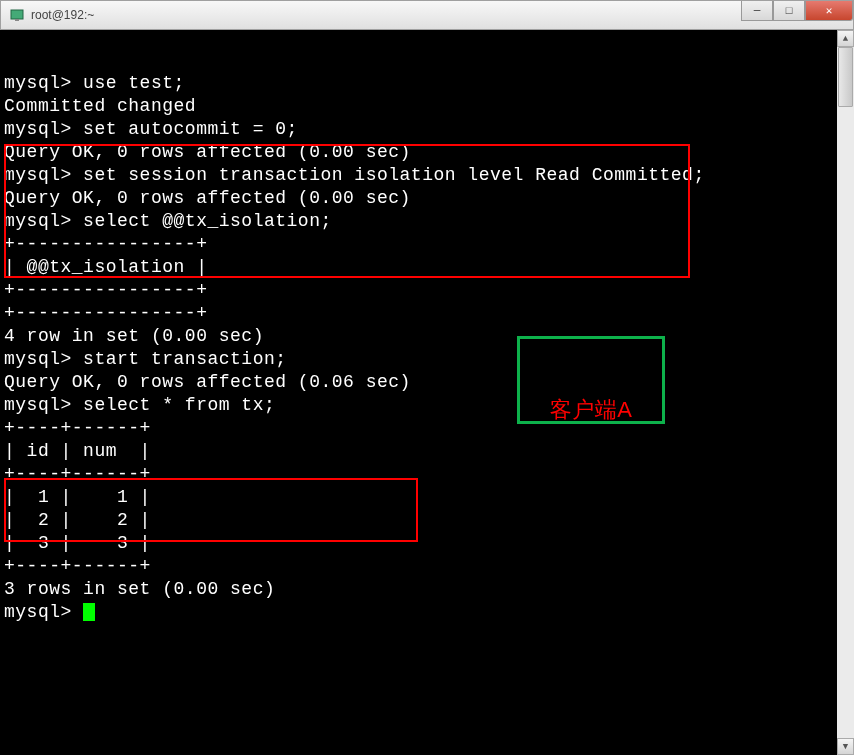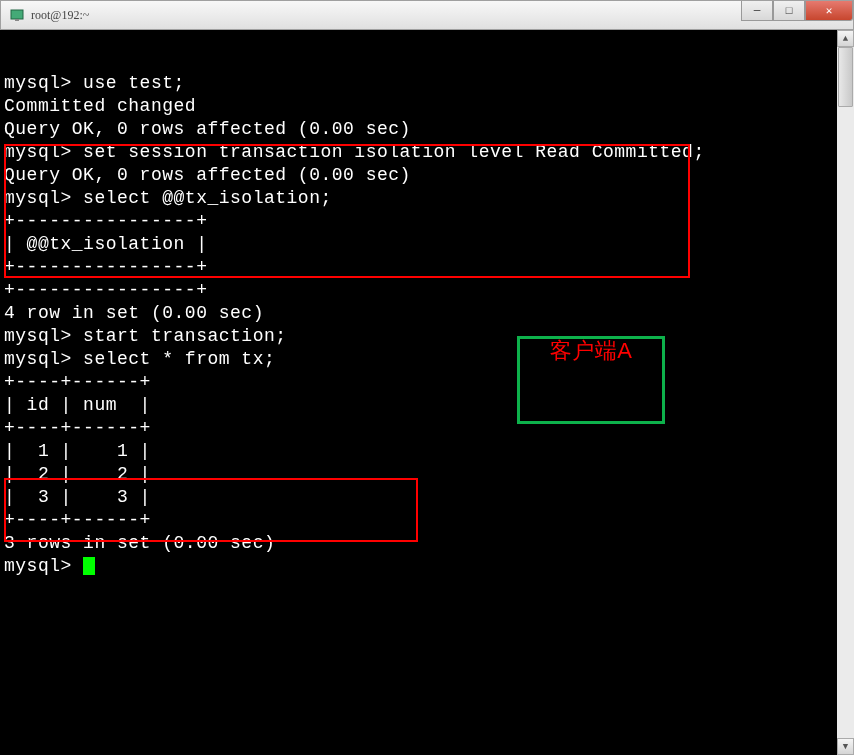--- a/index.html
+++ b/index.html
@@ -25,21 +25,21 @@
       padding: 0 2px;
       position: relative;
     }
     .titlebar-icon {
       width: 16px;
       height: 16px;
       margin-left: 6px;
       margin-right: 6px;
     }
     .titlebar-title {
-      font-family: Liberation Serif, serif;
+      font-family: Liberation Sans, sans-serif;
       font-size: 12px;
       color: #444;
       flex: 1;
     }
     .window-controls {
       display: flex;
       gap: 0;
       position: absolute;
       right: 0;
       top: 0;
@@ -102,21 +102,21 @@
       pointer-events: none;
     }
     .green-box {
       position: absolute;
       border: 3px solid #0db14b;
       left: 517px;
       top: 270px;
       width: 148px;
       height: 88px;
       display: flex;
-      align-items: flex-start;
+      align-items: flex-end;
       justify-content: center;
     }
     .green-box-label {
       color: #ff0000;
       font-size: 22px;
       font-family: "SimSun", "Microsoft YaHei", sans-serif;
     }
     .scrollbar {
       position: absolute;
       right: 0;
@@ -168,33 +168,35 @@
     <div class="win-btn">□</div>
     <div class="win-btn close">✕</div>
   </div>
 </div>
 
 <div class="terminal">
   <div id="terminal-lines">
       <div class="line"></div>
       <div class="line">mysql&gt; use test;</div>
       <div class="line">Committed changed</div>
+      <div class="line">mysql&gt; set autocommit = 0;</div>
       <div class="line">Query OK, 0 rows affected (0.00 sec)</div>
       <div class="line"></div>
       <div class="line">mysql&gt; set session transaction isolation level Read Committed;</div>
       <div class="line">Query OK, 0 rows affected (0.00 sec)</div>
       <div class="line"></div>
       <div class="line">mysql&gt; select @@tx_isolation;</div>
       <div class="line">+----------------+</div>
       <div class="line">| @@tx_isolation |</div>
       <div class="line">+----------------+</div>
       <div class="line">+----------------+</div>
       <div class="line">4 row in set (0.00 sec)</div>
       <div class="line"></div>
       <div class="line">mysql&gt; start transaction;</div>
+      <div class="line">Query OK, 0 rows affected (0.06 sec)</div>
       <div class="line"></div>
       <div class="line">mysql&gt; select * from tx;</div>
       <div class="line">+----+------+</div>
       <div class="line">| id | num  |</div>
       <div class="line">+----+------+</div>
       <div class="line">|  1 |    1 |</div>
       <div class="line">|  2 |    2 |</div>
       <div class="line">|  3 |    3 |</div>
       <div class="line">+----+------+</div>
       <div class="line">3 rows in set (0.00 sec)</div>

